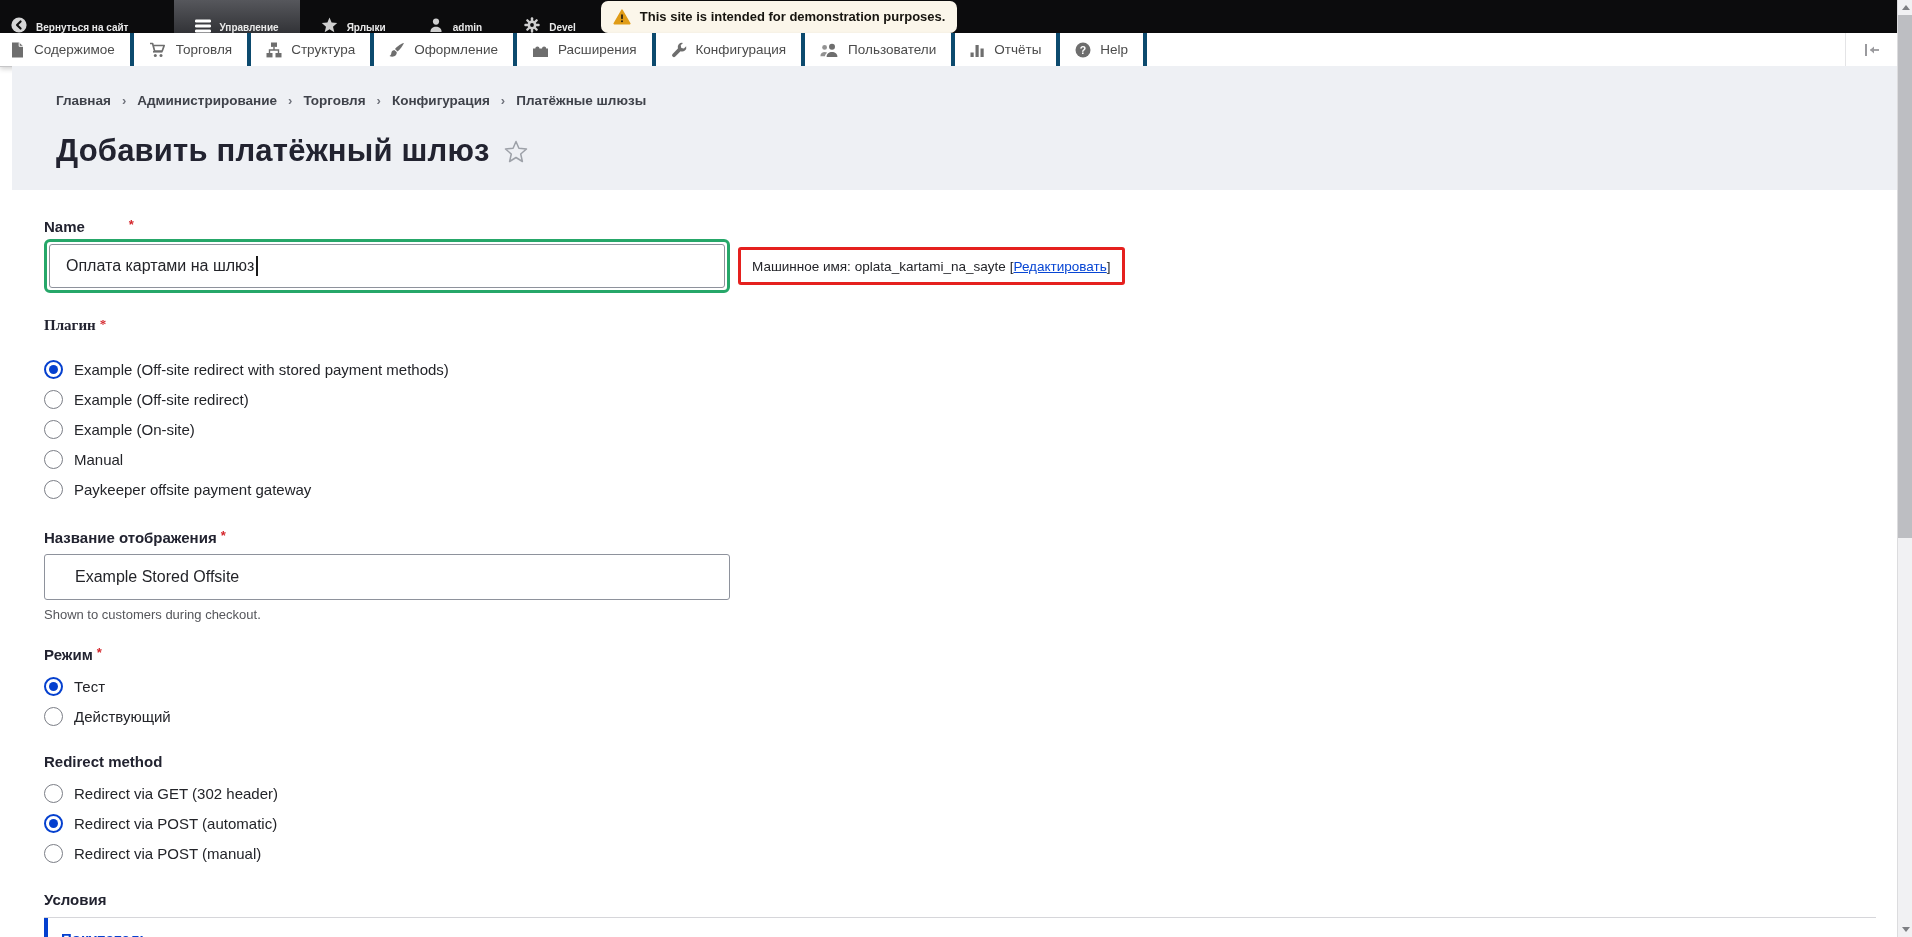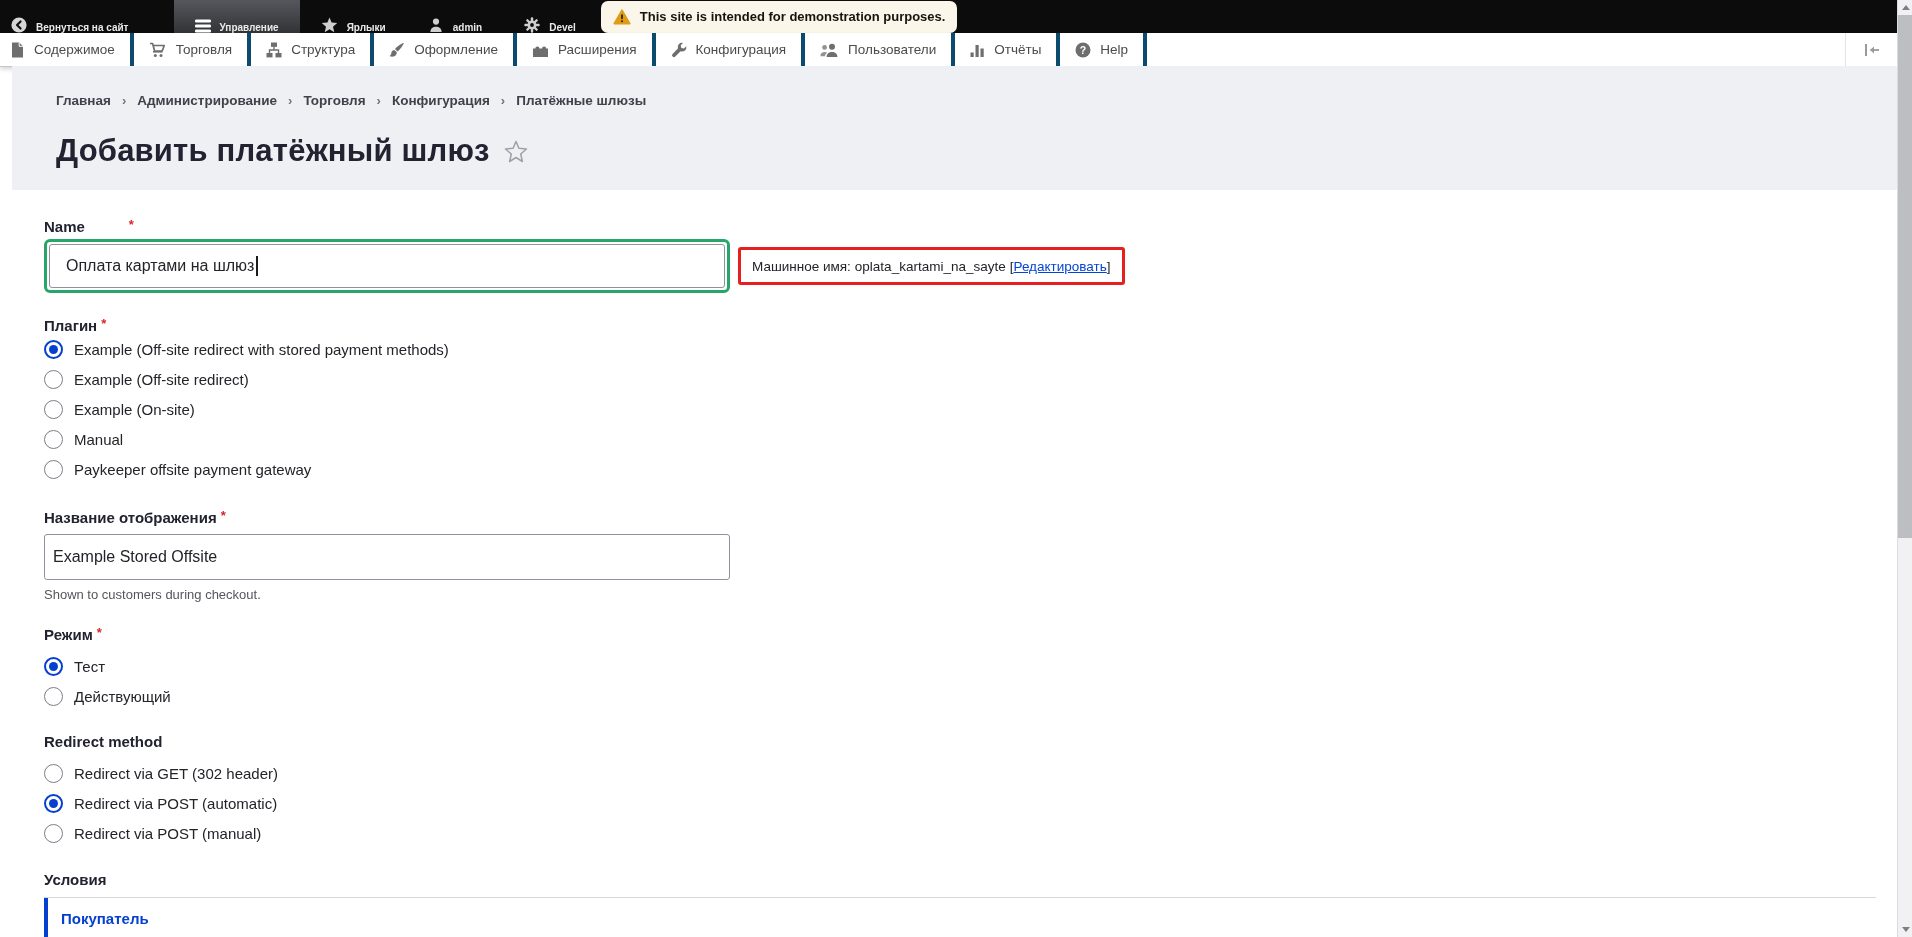--- a/index.html
+++ b/index.html
@@ -49,32 +49,32 @@
   .focus-box { border:3px solid #26a769; border-radius:6px; padding:2px; width:686px; background:#fff; }
   .textbox { height:44px; border:1px solid #8e929c; border-radius:3px; display:flex;
              align-items:center; padding:0 16px; font-size:16px; color:#232429; background:#fff;
              cursor:text; }
   .caret { width:2px; height:20px; background:#1b1b1b; margin-left:2px; }
   .machine-box { margin-left:8px; border:3px solid #e5201e; border-radius:3px; padding:4px 11px;
                  height:38px; display:flex; align-items:center; font-size:13.5px; color:#232429; }
   .machine-box .mn { margin:0 4px; }
   .machine-box a { color:#0645d4; text-decoration:underline; cursor:pointer; }
 
-  .group-label { margin-top:24px; margin-bottom:0; }
+  .group-label { margin-top:24px; margin-bottom:20px;font-family:Liberation Serif, serif; }
   .radio-row { display:flex; align-items:center; gap:11px; height:30px; cursor:pointer; }
   .radio { width:19px; height:19px; border-radius:50%; background:#fff; flex:0 0 auto; }
   .radio.off { border:1px solid #7b7e86; }
   .radio.on  { border:2px solid #0540cf; position:relative; }
   .radio.on::after { content:""; position:absolute; left:50%; top:50%; width:9px; height:9px;
                      margin:-4.5px 0 0 -4.5px; border-radius:50%; background:#0540cf; }
   .radio-row span { font-size:15px; color:#232429; }
 
   .lbl-display { margin-top:25px; }
   .input-plain { margin-top:8px; width:686px; height:46px; border:1px solid #8e929c; border-radius:3px;
-                 padding:0 8px; font-size:16px; color:#232429; font-family:"Liberation Sans",sans-serif;
+                 padding:0 30px; font-size:16px; color:#232429; font-family:"Liberation Sans",sans-serif;
                  background:#fff; display:block; }
   .description { margin-top:7px; font-size:13px; color:#55565b; }
 
   .lbl-mode { margin-top:24px; margin-bottom:8px; }
   .lbl-redirect { margin-top:22px; margin-bottom:8px; }
   .lbl-conditions { margin-top:23px; }
 
   .conditions-box { margin-top:9px; width:1832px; border-top:1px solid #d6d6da; }
   .vtab-item { border-left:4px solid #0540cf; padding:12px 0 30px 13px; width:280px; cursor:pointer; }
   .vtab-item span { color:#0540cf; font-weight:bold; font-size:15px; }

